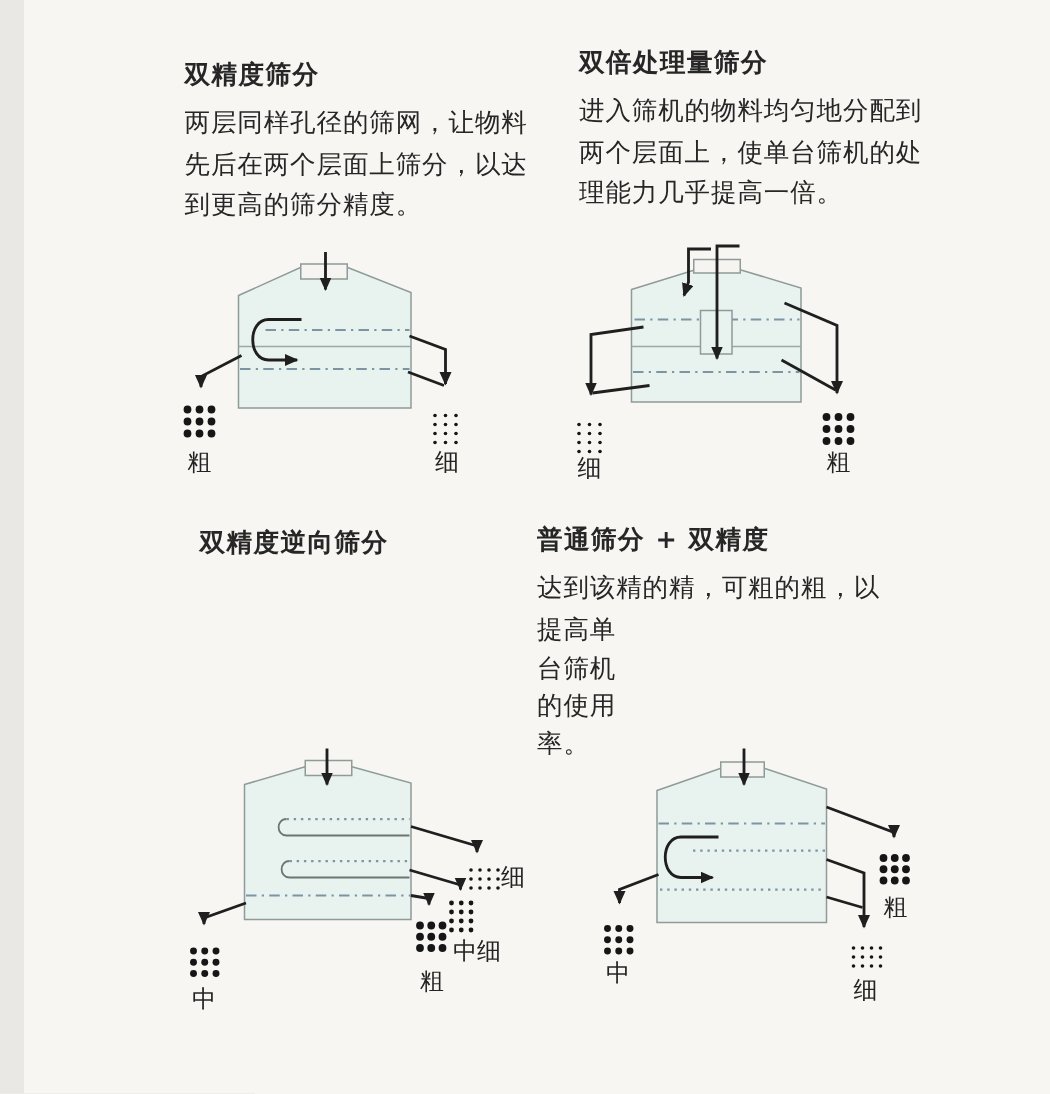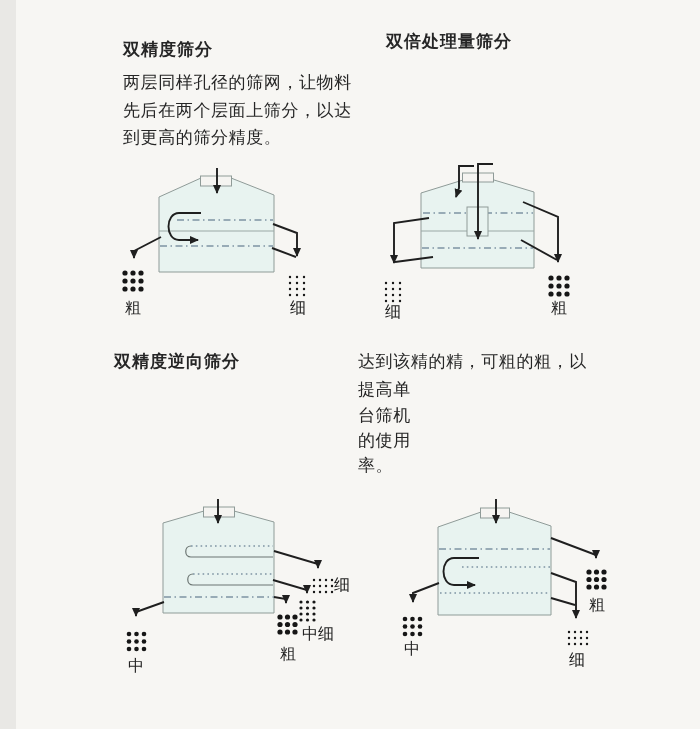--- a/index.html
+++ b/index.html
@@ -30,27 +30,33 @@
     <div class="title">双精度筛分</div>
     <div class="lines">
       <div class="line">两层同样孔径的筛网，让物料</div>
       <div class="line">先后在两个层面上筛分，以达</div>
       <div class="line">到更高的筛分精度。</div>
     </div>
   </div>
 
   <div class="text-block s2" style="left:370px;top:30px;width:250px;">
     <div class="title">双倍处理量筛分</div>
-  </div>
-
-  <div class="text-block s3" style="left:98px;top:350px;width:240px;">
+    <div class="lines">
+      <div class="line">进入筛机的物料均匀地分配到</div>
+      <div class="line">两个层面上，使单台筛机的处</div>
+      <div class="line">理能力几乎提高一倍。</div>
+    </div>
+  </div>
+
+  <div class="text-block s3" style="left:117px;top:350px;width:240px;">
     <div class="title">双精度逆向筛分</div>
   </div>
 
   <div class="text-block s4" style="left:342px;top:348px;width:260px;">
+    <div class="title">普通筛分 + 双精度</div>
     <div class="lines">
       <div class="line">达到该精的精，可粗的粗，以</div>
       <div class="line">提高单</div>
       <div class="line">台筛机</div>
       <div class="line">的使用</div>
       <div class="line">率。</div>
     </div>
   </div>
 
   <svg class="diagram" style="left:95px;top:160px;" width="220" height="170" viewBox="0 0 220 170">

